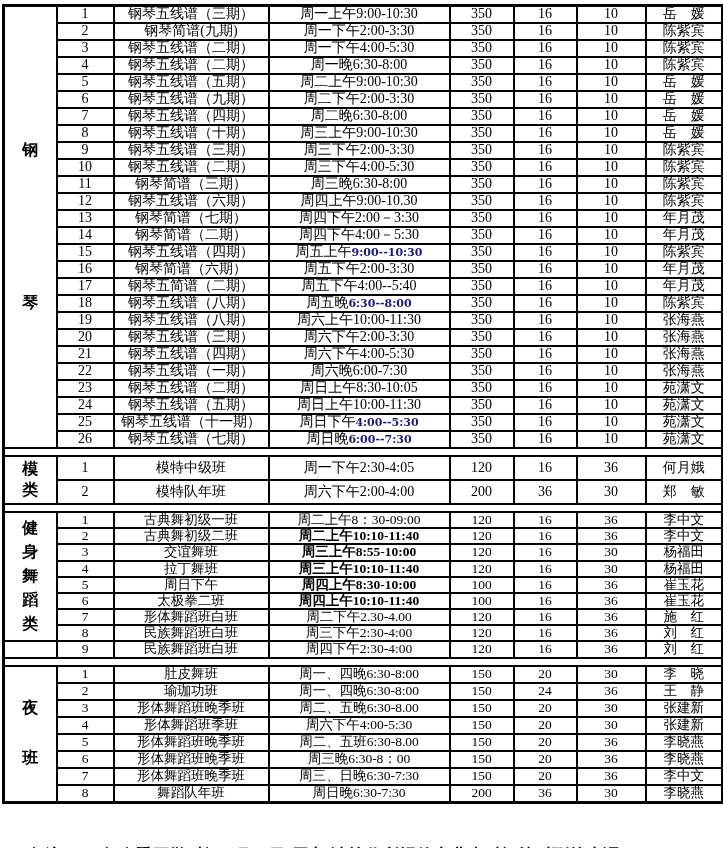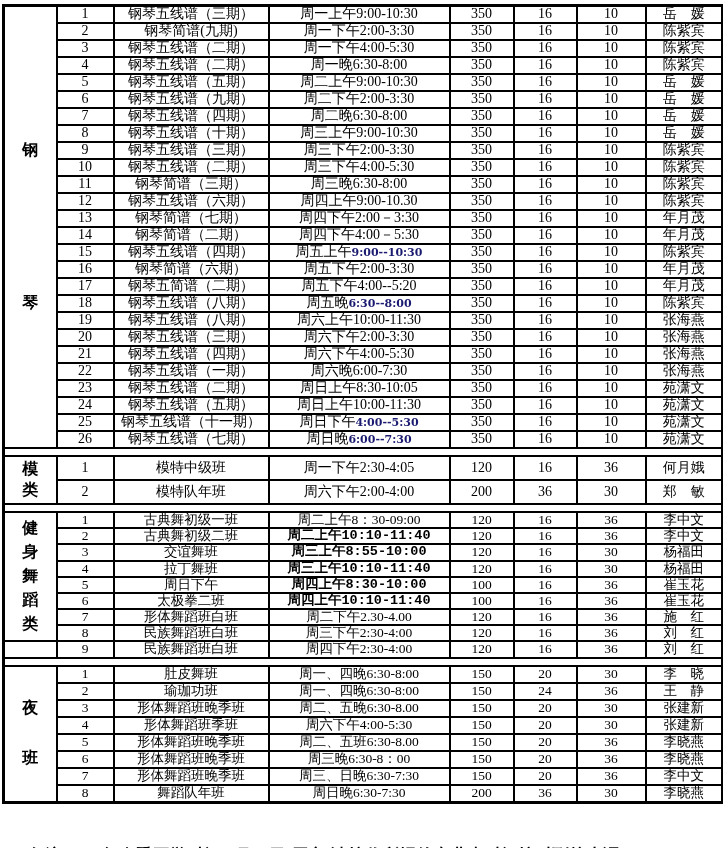--- a/index.html
+++ b/index.html
@@ -23,21 +23,21 @@
     align-items:center;height:100%;}
   .catchar{font-size:16px;font-weight:bold;}
   td.c-name,td.c-time{text-align:left;padding-left:2px;}
   td.c-no{font-size:15px;}
   tr.r-piano td{height:15px;}
   tr.r-model td{height:22px;}
   tr.r-fit td{height:14px;font-size:13.5px;}
   tr.r-night td{height:15px;font-size:13.5px;}
   tr.sep td{height:6px;border-left:none;border-right:none;}
   span.hl{color:#1a1a70;font-weight:bold;font-family:"DejaVu Serif","Liberation Serif",serif;font-size:11px;}
-  .t-bold{font-weight:bold;font-size:12.5px;font-family:Liberation Mono, monospace;}
+  .t-bold{font-weight:bold;font-size:12.5px;}
   td.tt{border-top:4px solid #000;}
   .notes{position:absolute;left:28px;top:806px;font-weight:bold;font-size:17px;
     line-height:20px;white-space:pre;}
 </style>
 </head>
 <body>
 
 <div class="sheet">
   <table class="sched">
     <colgroup>
@@ -197,21 +197,21 @@
           <td class="c-name">钢琴简谱（六期）</td>
           <td class="c-time"><span>周五下午2:00-3:30</span></td>
           <td class="c-fee">350</td>
           <td class="c-sess">16</td>
           <td class="c-cap">10</td>
           <td class="c-teacher">年月茂</td>
         </tr>
         <tr class="r-piano">
           <td class="c-no">17</td>
           <td class="c-name">钢琴五简谱（二期）</td>
-          <td class="c-time"><span>周五下午4:00--5:20</span></td>
+          <td class="c-time"><span>周五下午4:00--5:40</span></td>
           <td class="c-fee">350</td>
           <td class="c-sess">16</td>
           <td class="c-cap">10</td>
           <td class="c-teacher">年月茂</td>
         </tr>
         <tr class="r-piano">
           <td class="c-no">18</td>
           <td class="c-name">钢琴五线谱（八期）</td>
           <td class="c-time"><span>周五晚</span><span class="hl">6:30--8:00</span></td>
           <td class="c-fee">350</td>

